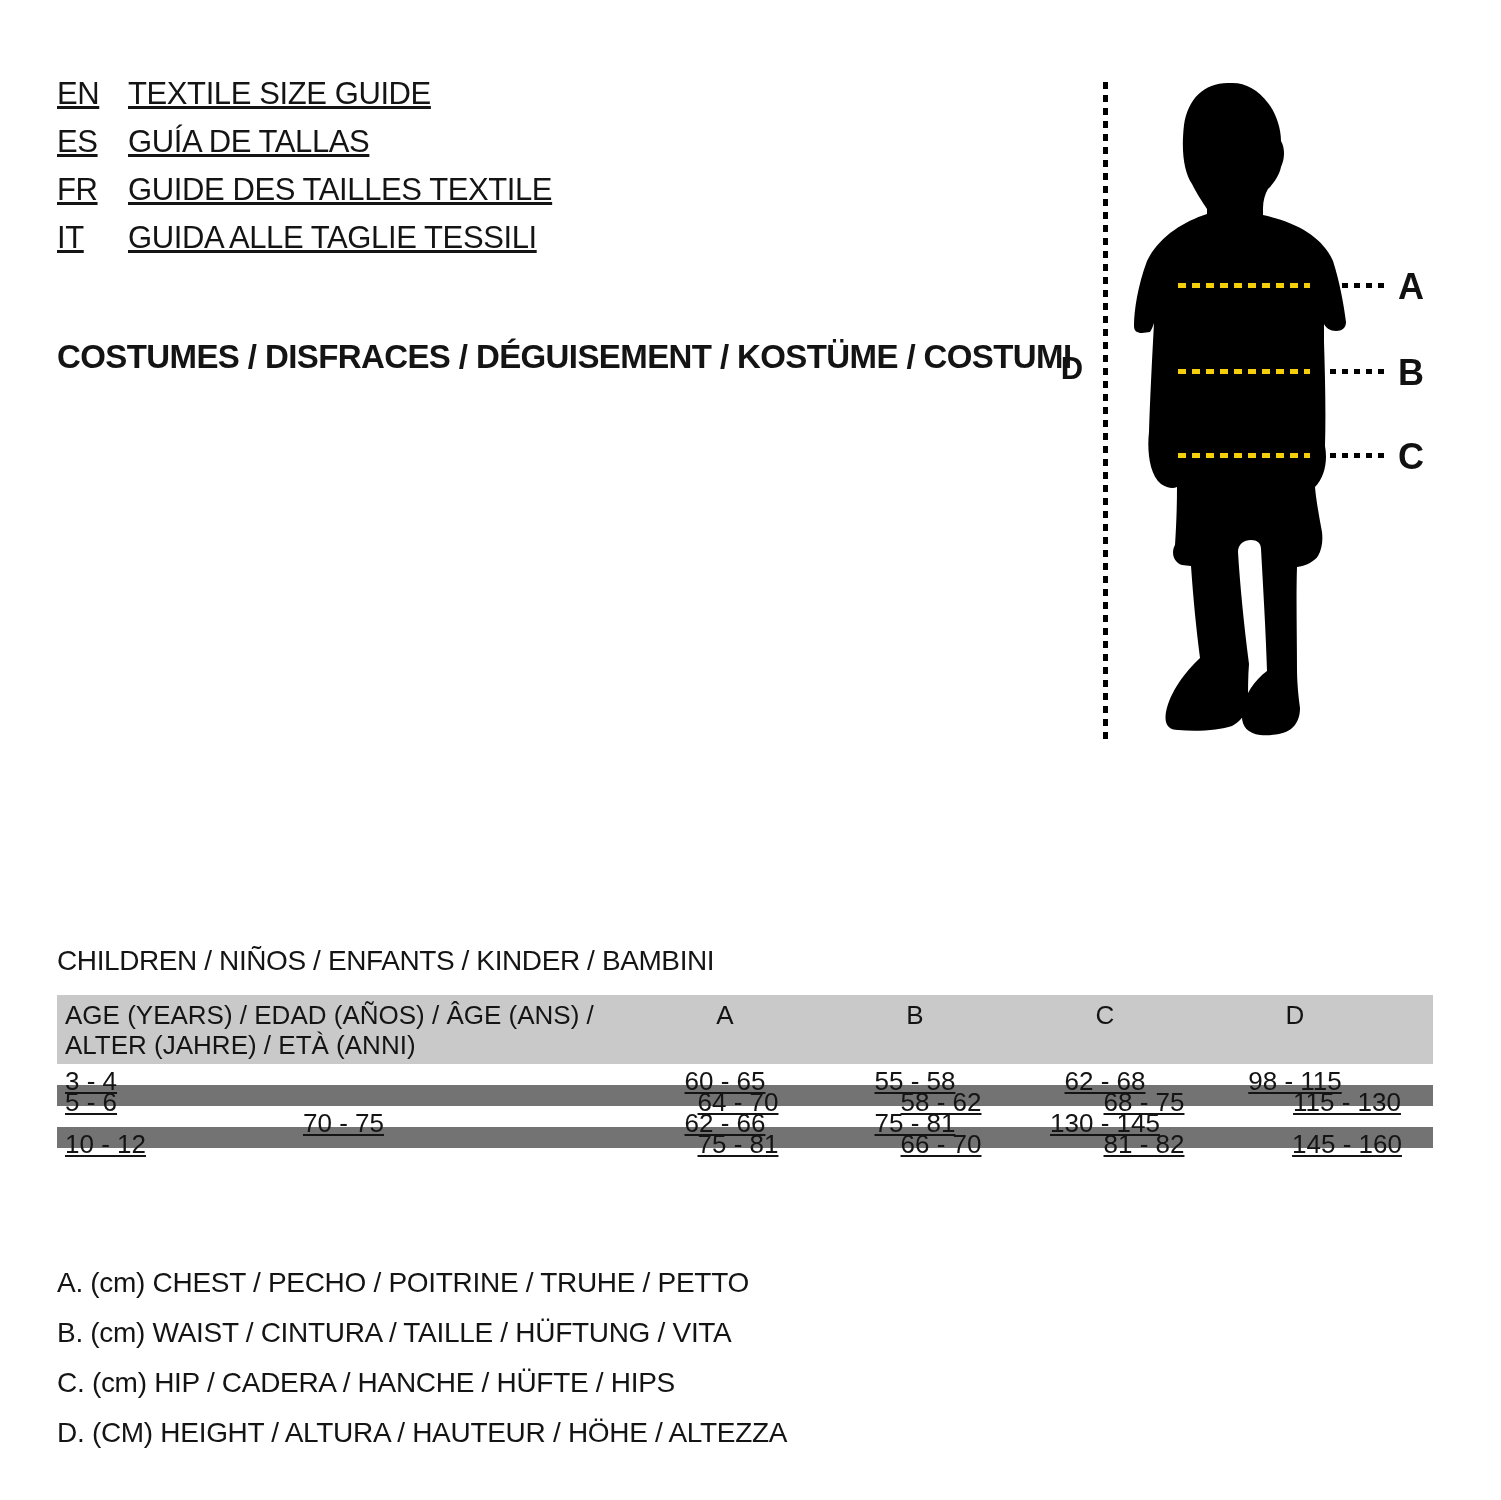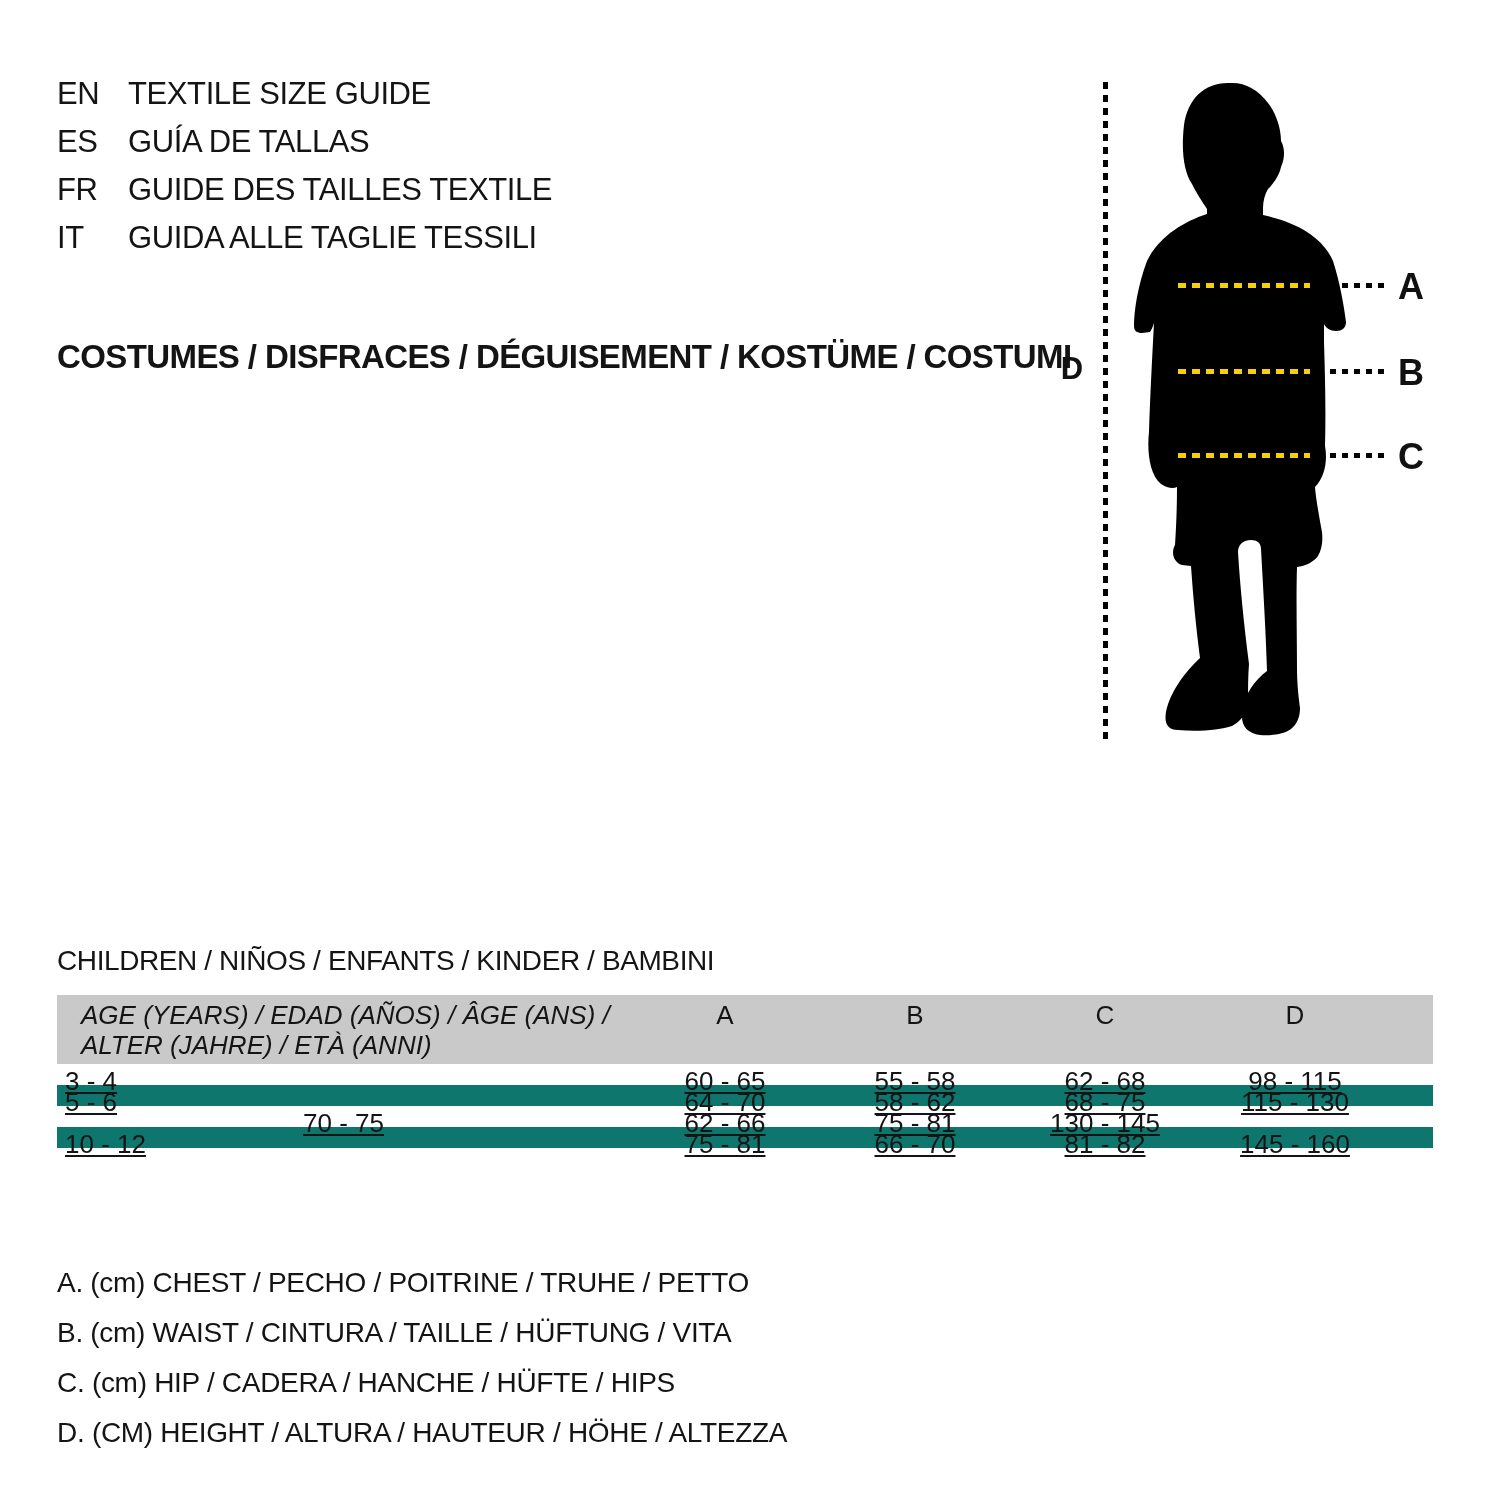--- a/index.html
+++ b/index.html
@@ -8,21 +8,21 @@
     position:relative;
     width:1501px; height:1500px;
     background:#ffffff;
     font-family:"Liberation Sans","DejaVu Sans",sans-serif;
     color:#141414;
     overflow:hidden;
   }
 
   
   .langs { position:absolute; left:57px; top:70px; font-size:31px; letter-spacing:-0.4px; }
-  .lang-row { display:flex; height:48px; align-items:center; }
+  .lang-row { display:flex; height:48px; align-items:center;text-decoration:underline; }
   .lang-code { width:71px; flex:0 0 71px; }
 
   
   .costumes {
     position:absolute; left:57px; top:338px;
     font-size:33px; font-weight:bold; letter-spacing:-0.6px;
     white-space:nowrap;
   }
 
   
@@ -49,24 +49,24 @@
   .fig-label-d {
     position:absolute; left:1052px; top:351px; width:40px; text-align:center;
     font-size:31px; font-weight:bold; color:#111;
   }
 
   
   .section-title { position:absolute; left:57px; top:945px; font-size:28px; letter-spacing:-0.4px;text-align:right; }
   .size-table { position:absolute; left:57px; top:995px; width:1376px; font-size:26px; }
   .t-grid { display:grid; grid-template-columns:573px 190px 190px 190px 190px; }
   .t-header { background:#c9c9c9; height:69px; padding-top:5px; }
-  .age-head { padding-left:24px; line-height:30px;font-style:italic; }
+  .age-head { padding-left:8px; line-height:30px; }
   .col-head { text-align:center; line-height:30px; }
   .t-row { height:21px; line-height:35px;text-decoration:underline; }
-  .t-row.alt { background:#0f766e; }
+  .t-row.alt { background:#737373;gap:13px; }
   .t-age { padding-left:8px; }
   .t-val { text-align:center; }
 
   
   .legend { position:absolute; left:57px; top:1258px; font-size:28px; line-height:50px; letter-spacing:-0.3px; }
 </style>
 </head>
 <body>
 
 <div class="page">

